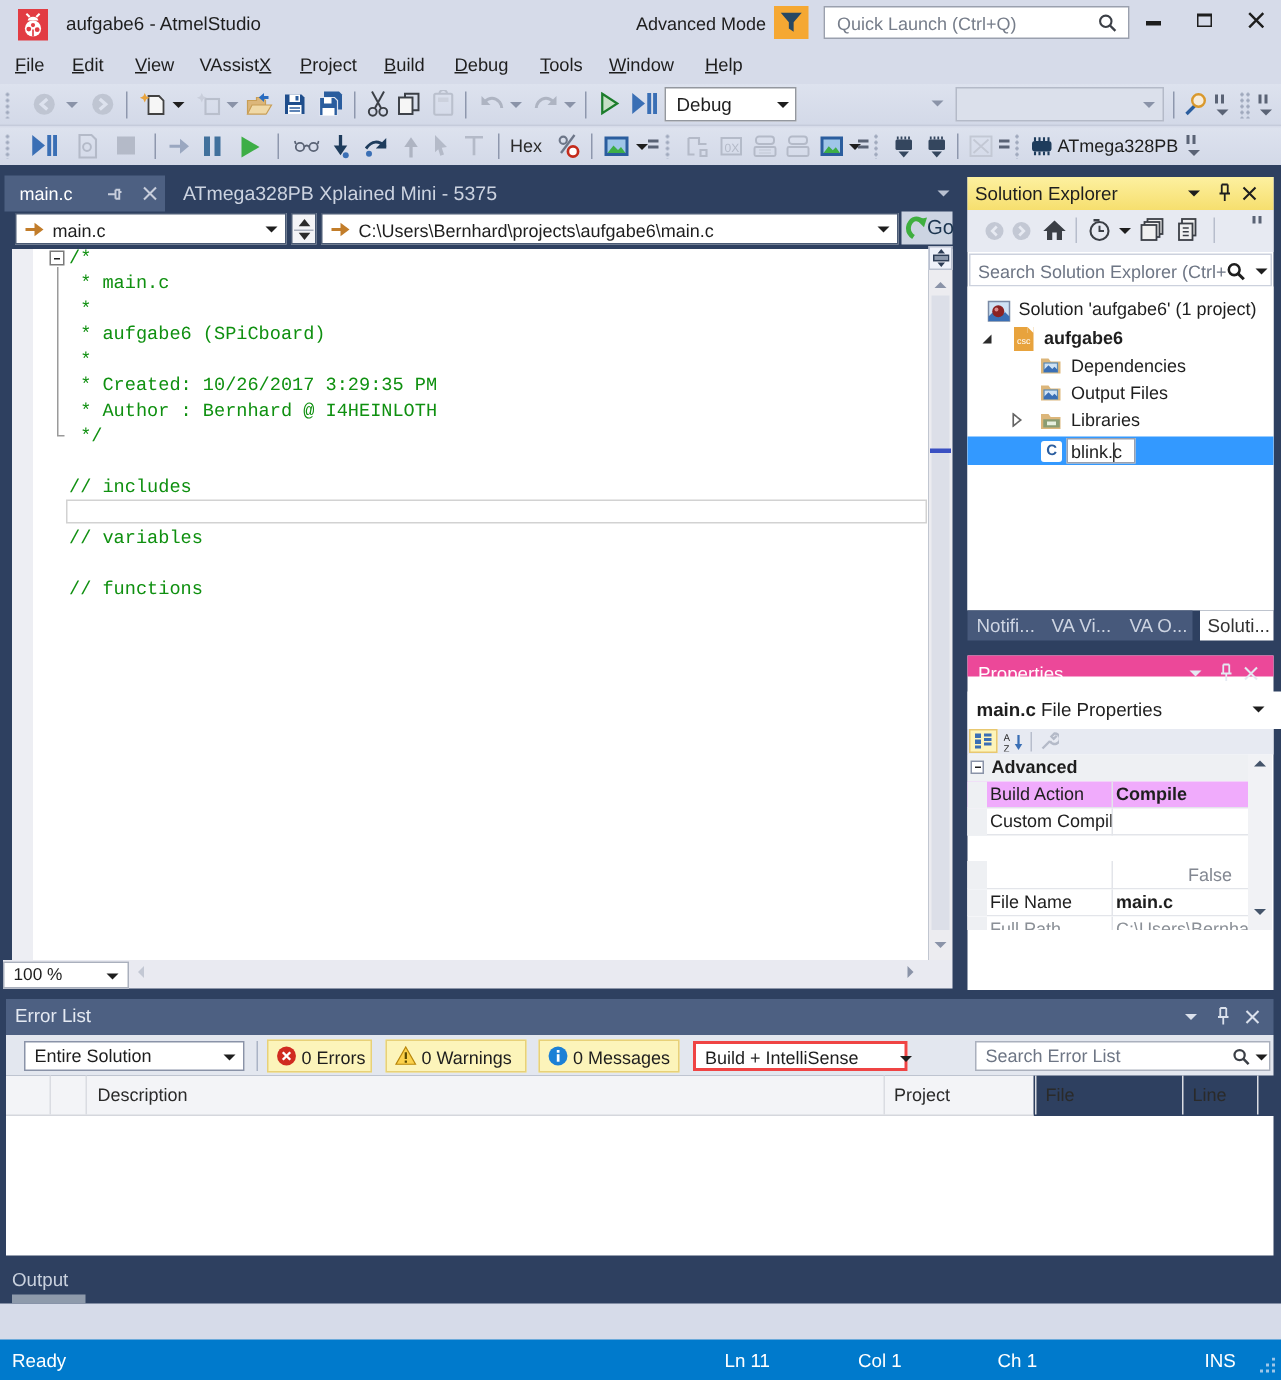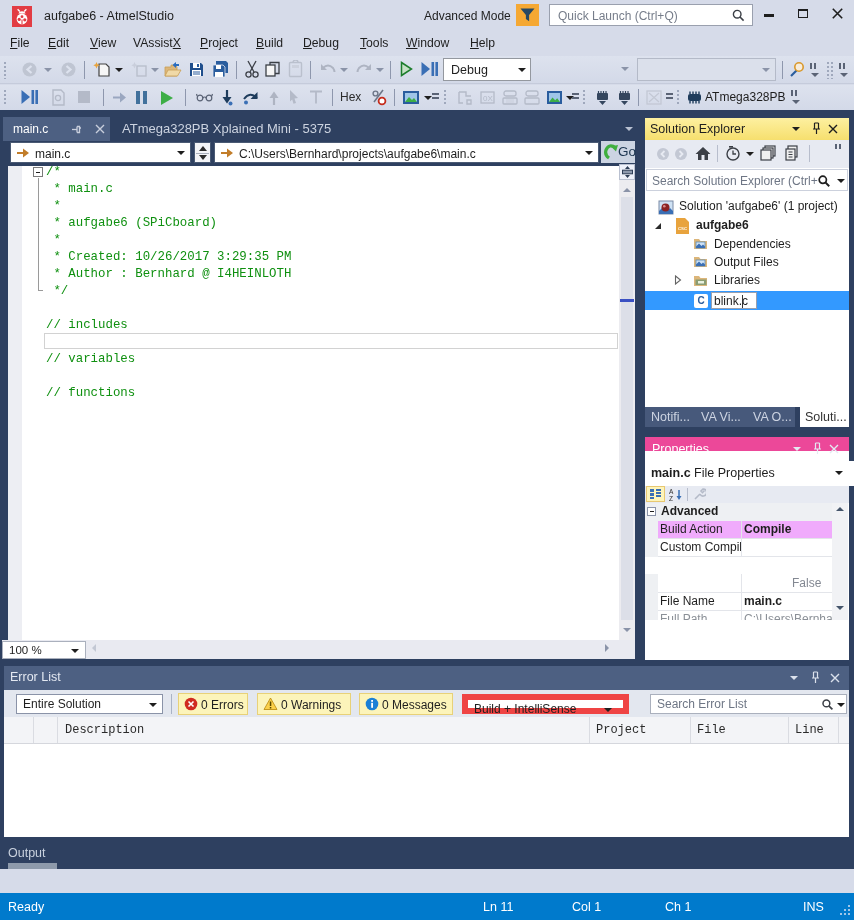--- a/index.html
+++ b/index.html
@@ -655,34 +655,34 @@
       <span class="abs" style="left:23px;top:4px;">0 Warnings</span>
     </div>
     <div class="abs" style="left:358px;top:3px;width:94px;height:22px;background:#fcf4ba;border:1px solid #e8d178;">
       <svg class="abs" style="left:5px;top:3px;" width="14" height="14" viewBox="0 0 14 14">
           <circle cx="7" cy="7" r="6.3" fill="#1b80d6"></circle>
           <rect x="6.2" y="5.8" width="1.8" height="5" fill="#fff"></rect>
           <rect x="6.2" y="3" width="1.8" height="1.8" fill="#fff"></rect>
         </svg>
       <span class="abs" style="left:22px;top:4px;">0 Messages</span>
     </div>
-    <div class="abs" style="left:461px;top:4px;width:167px;height:20px;background:#fff;border:6px solid #ef4444;">
+    <div class="abs" style="left:461px;top:4px;width:143px;height:20px;background:#fff;border:2px solid #ef4444;">
       <span class="abs" style="left:6px;top:2px;">Build + IntelliSense</span>
       <div class="dd" style="left:136px;top:8px;"></div>
     </div>
     <div class="abs" style="left:649px;top:4px;width:197px;height:20px;background:#fff;border:1px solid #aab0bd;">
       <span class="abs" style="left:6px;top:2px;color:#6e7685;">Search Error List</span>
       <svg class="abs" style="left:170px;top:3px;" width="13" height="13" viewBox="0 0 13 13">
           <circle cx="5.4" cy="5.4" r="3.4" fill="none" stroke="#3b3f46" stroke-width="1.5"></circle>
           <line x1="7.8" y1="7.8" x2="11.4" y2="11.4" stroke="#3b3f46" stroke-width="1.7"></line>
         </svg>
       <div class="dd" style="left:186px;top:8px;"></div>
     </div>
   </div>
-  <div class="abs" style="left:1px;top:53px;width:852px;height:27px;background:#f3f4f7;color:#2a2a2a;border-bottom:1px solid #d5d7dd;font-family:Liberation Mono, monospace;">
+  <div class="abs" style="left:1px;top:53px;width:688px;height:27px;background:#f3f4f7;color:#2a2a2a;border-bottom:1px solid #d5d7dd;">
     <div class="abs" style="left:32px;top:0;width:1px;height:26px;background:#dadce2;"></div>
     <div class="abs" style="left:56px;top:0;width:1px;height:26px;background:#dadce2;"></div>
     <span class="abs" style="left:64px;top:6px;">Description</span>
     <div class="abs" style="left:588px;top:0;width:1px;height:26px;background:#dadce2;"></div>
     <span class="abs" style="left:595px;top:6px;">Project</span>
     <div class="abs" style="left:689px;top:0;width:1px;height:26px;background:#dadce2;"></div>
     <span class="abs" style="left:696px;top:6px;">File</span>
     <div class="abs" style="left:787px;top:0;width:1px;height:26px;background:#dadce2;"></div>
     <span class="abs" style="left:794px;top:6px;">Line</span>
     <div class="abs" style="left:837px;top:0;width:1px;height:26px;background:#dadce2;"></div>

